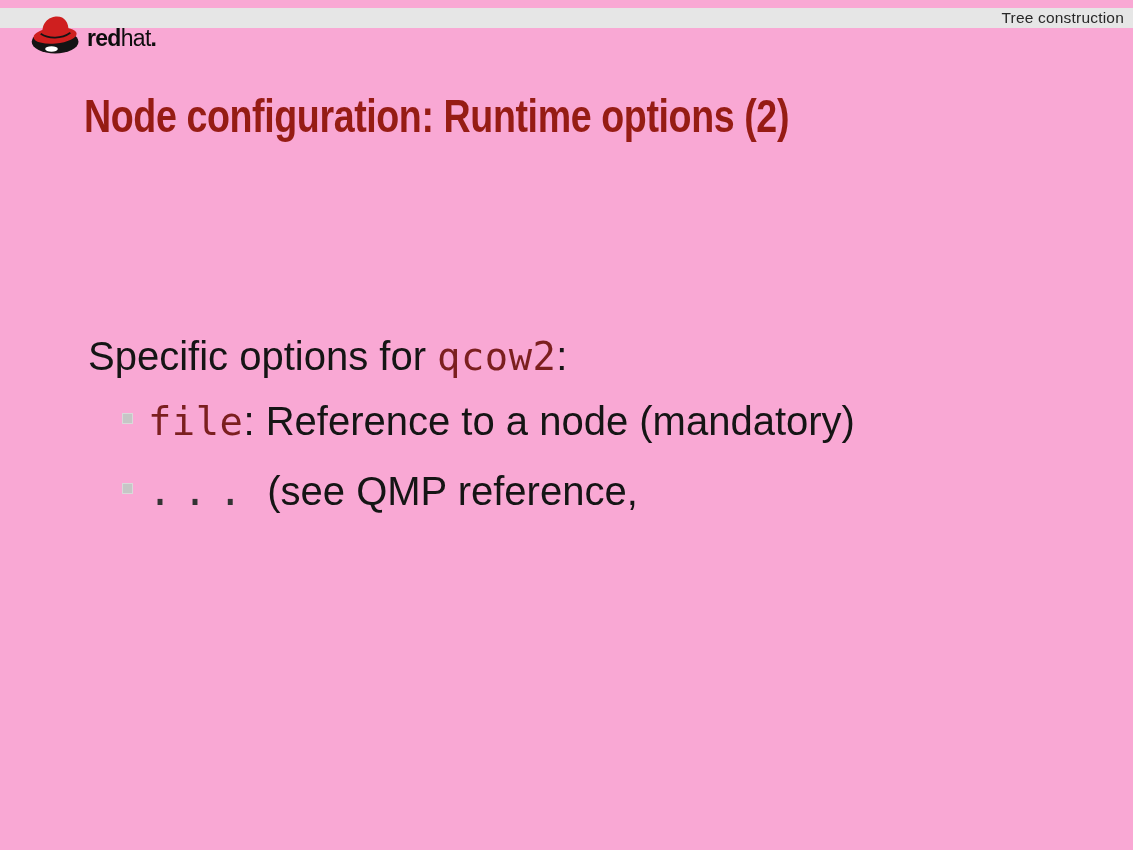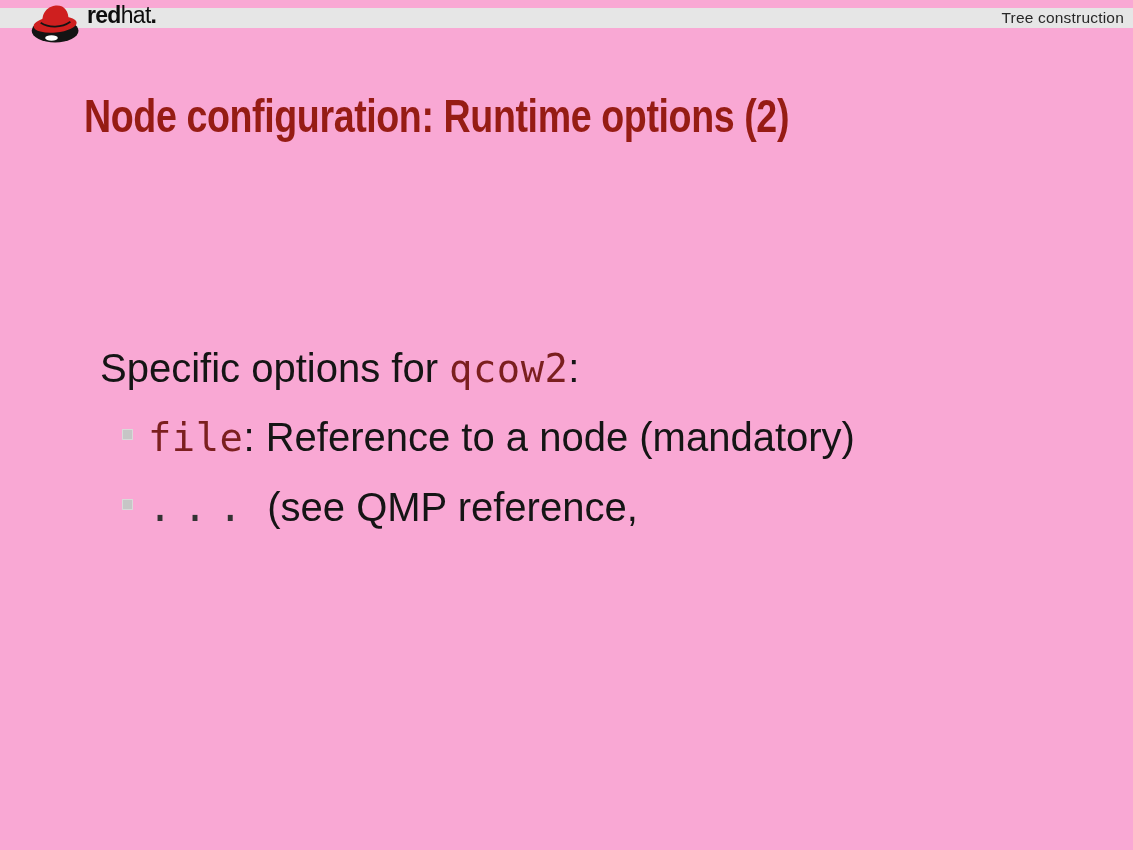--- a/index.html
+++ b/index.html
@@ -5,38 +5,38 @@
   html,body{margin:0;padding:0;background:#ffffff;}
   body{width:1133px;height:850px;overflow:hidden;font-family:"Liberation Sans",sans-serif;}
   .slide{position:relative;width:1133px;height:850px;background:#f9a8d4;}
 
   
   .band{position:absolute;top:8px;left:0;right:0;height:20px;background:var(--band-bg,#e6e6e6);
         display:flex;align-items:center;justify-content:flex-end;padding-right:9px;box-sizing:border-box;}
   .band .label{font-size:15.5px;color:#272727;letter-spacing:.2px;}
 
   
-  .logo{position:absolute;left:27px;top:2px;display:flex;align-items:flex-start;}
+  .logo{position:absolute;left:27px;top:13px;display:flex;align-items:flex-end;}
   .logo svg{width:58px;height:45px;display:block;}
   .hat-red{fill:var(--hat-red,#cf1f1f);}
   .hat-black{fill:#141414;}
   .hat-seam{fill:none;stroke:#141414;stroke-width:2;}
   .brand{font-size:23px;color:#0d0d0d;letter-spacing:-.7px;padding:0 0 6px 2px;white-space:nowrap;}
   .brand .bold{font-weight:bold;}
 
   
   .title{position:absolute;left:84px;top:88px;margin:0;font-size:47px;font-weight:bold;
          color:var(--accent-title,#961c14);letter-spacing:-.5px;white-space:nowrap;
          transform:scaleX(.8);transform-origin:left top;}
 
   
-  .intro{position:absolute;left:84px;top:330px;margin:16px;font-size:40px;color:var(--text,#151515);white-space:nowrap;}
+  .intro{position:absolute;left:84px;top:330px;margin:4px;font-size:40px;color:var(--text,#151515);white-space:nowrap;}
   code{font-family:"DejaVu Sans Mono","Liberation Mono",monospace;color:var(--accent-code,#7b1f1f);
        letter-spacing:.5px;font-size:.97em;}
-  .bullet{position:absolute;display:flex;align-items:flex-start;font-size:40px;color:var(--text,#151515);margin-top:16px;}
+  .bullet{position:absolute;display:flex;align-items:flex-start;font-size:40px;color:var(--text,#151515);}
   .bullet.b1{left:122px;top:396px;}
   .bullet.b2{left:122px;top:466px;justify-content:center;}
   .sq{flex:none;width:11px;height:11px;background:var(--bullet-gray,#c6c6c6);
       border:1px solid #d9d9d9;box-sizing:border-box;margin-top:17px;margin-right:15px;}
   .btext{line-height:50px;white-space:nowrap;}
   .dots{font-family:"DejaVu Sans Mono","Liberation Mono",monospace;color:#333;
         letter-spacing:11px;margin-right:14px;}
 </style>
 </head>
 <body>

